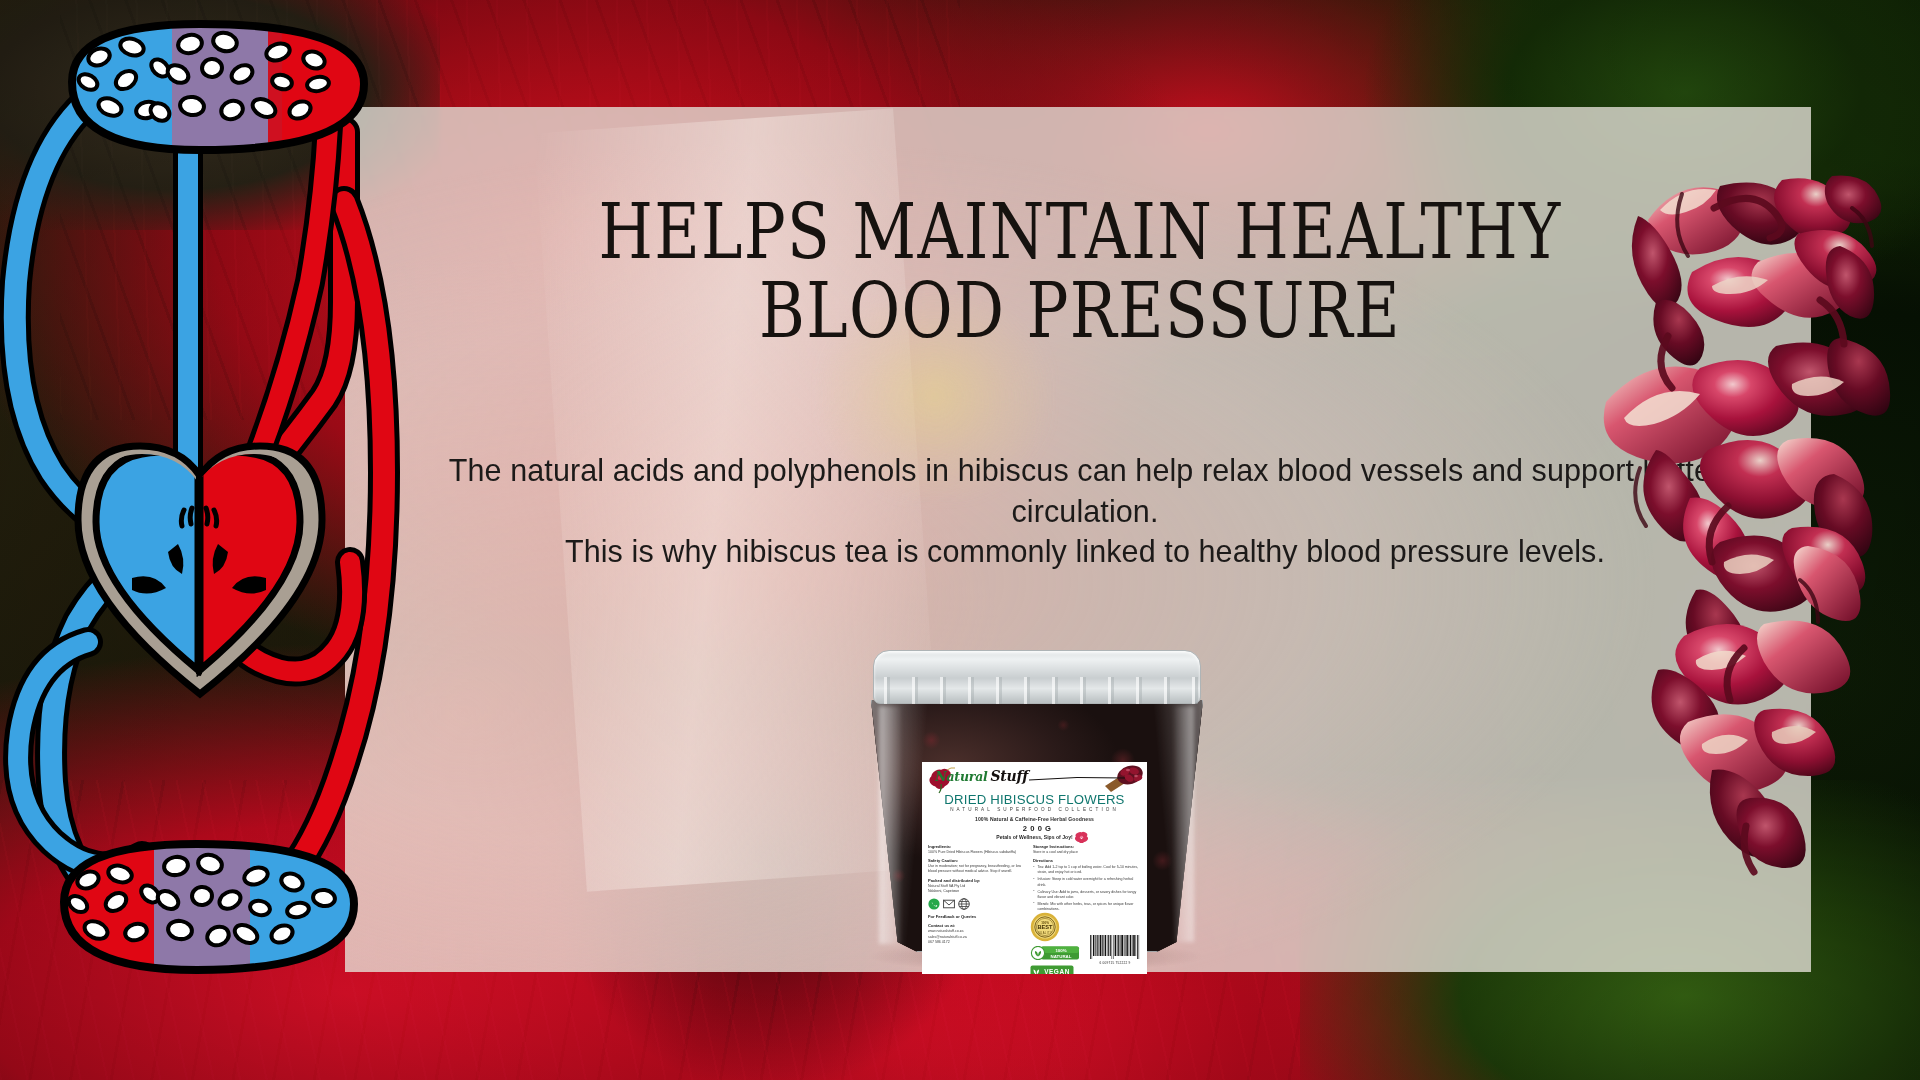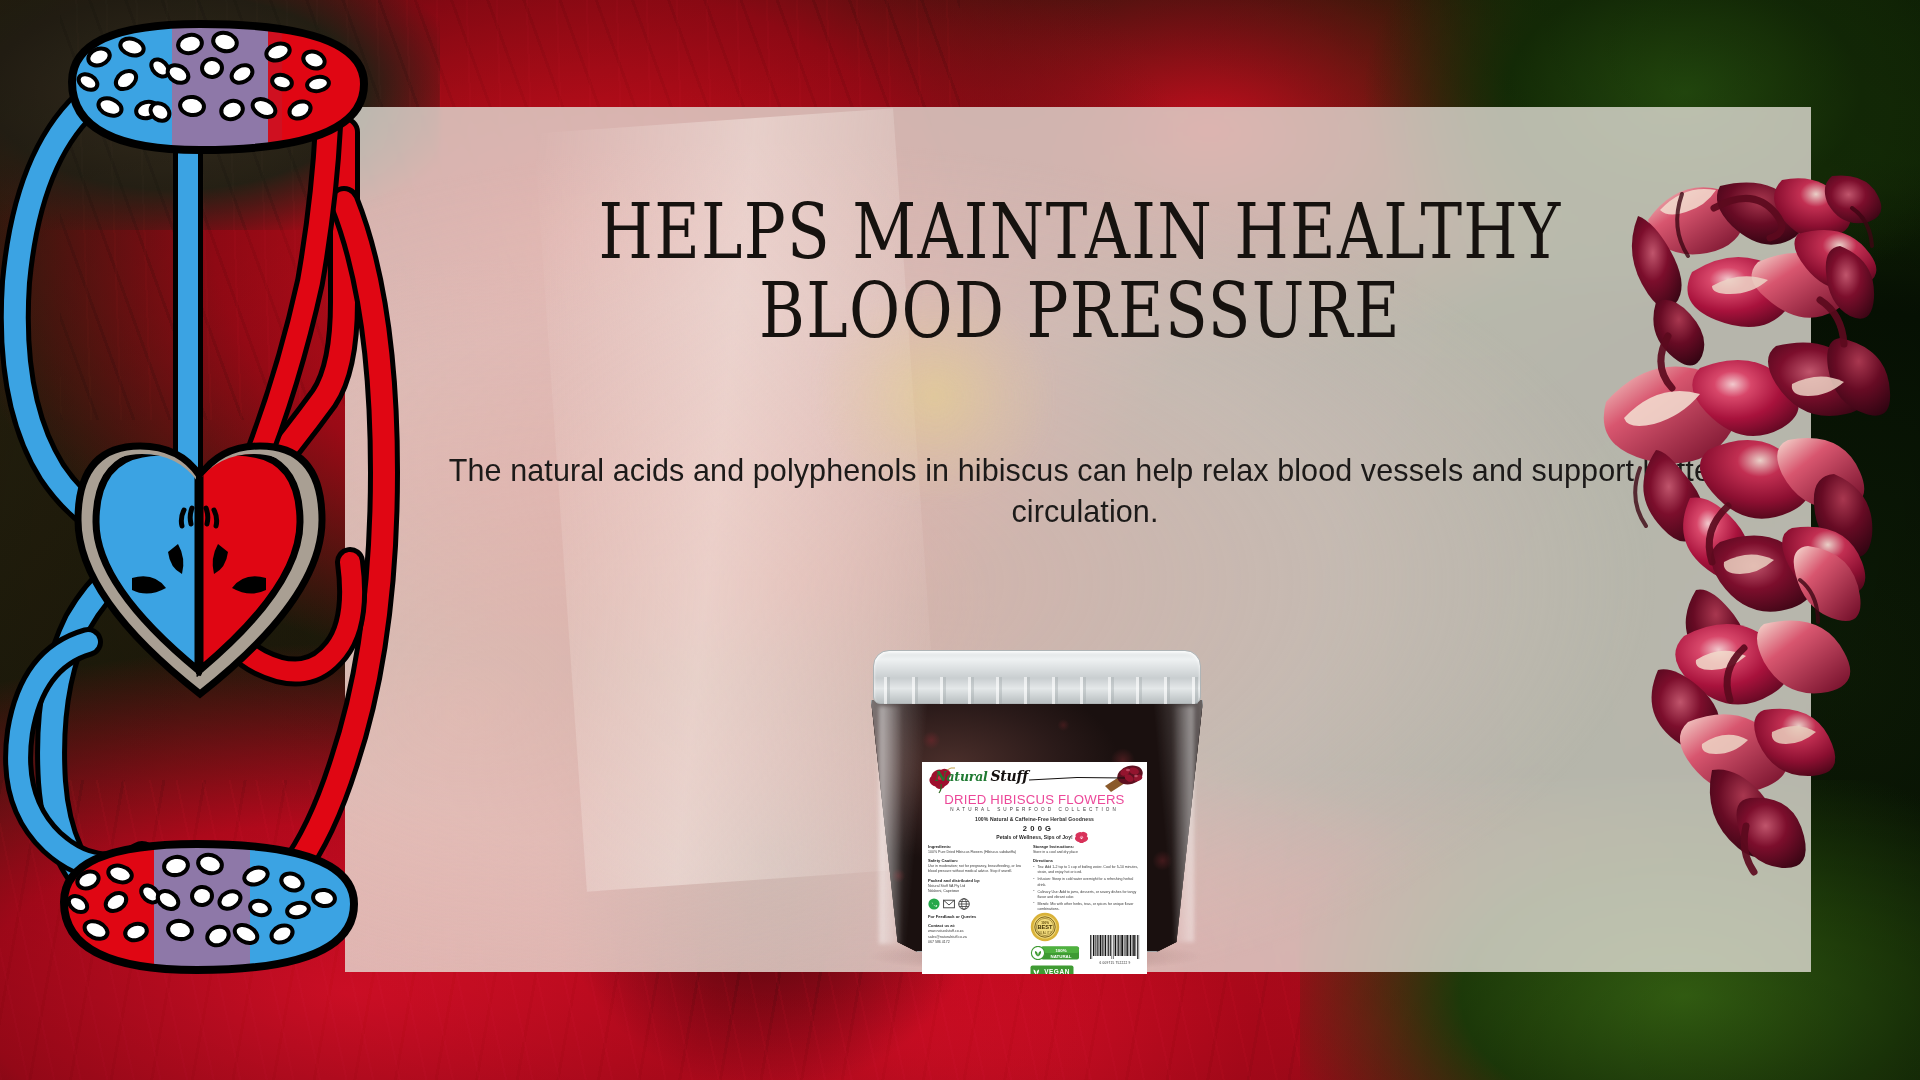--- a/index.html
+++ b/index.html
@@ -194,21 +194,21 @@
   }
   .logo-stuff {
     font-family:"DejaVu Serif", serif; font-style:italic; font-weight:700;
     font-size:14px; color:#14100f; letter-spacing:-.3px; margin-left:2px;
   }
   .logo-swoosh {
     width:96px; height:4px; margin:1px auto 0;
   }
   .lbl-title {
     position:absolute; left:0; right:0; top:29px; text-align:center;
-    font-size:13.2px; letter-spacing:.2px; color:#ec4899; font-weight:400;
+    font-size:13.2px; letter-spacing:.2px; color:#0f766e; font-weight:400;
     font-family:"Liberation Sans", sans-serif;
   }
   .lbl-sub {
     position:absolute; left:0; right:0; top:45px; text-align:center;
     font-size:4.6px; letter-spacing:3.1px; color:#3d3d3d;
   }
   .lbl-claim {
     position:absolute; left:0; right:0; top:54px; text-align:center;
     font-size:5.1px; font-weight:700; color:#2a2a2a; letter-spacing:.1px;
   }
@@ -274,20 +274,21 @@
 <div id="panel-lightbeam"></div>
 <div id="panel-yellowspot"></div>
 
 <div id="headline">
   <span class="hl-line">Helps Maintain Healthy</span>
   <span class="hl-line">Blood Pressure</span>
 </div>
 
 <div id="body-copy">
   <p>The natural acids and polyphenols in hibiscus can help relax blood vessels and support better circulation.</p>
+  <p>This is why hibiscus tea is commonly linked to healthy blood pressure levels.</p>
 </div>
 
 <div id="diagram">
 <svg viewBox="0 0 440 1020" xmlns="http://www.w3.org/2000/svg">
   <defs>
 
     <clipPath id="capTop">
       <path d="M80 80 Q80 22 208 22 Q372 22 372 82 Q372 148 208 148 Q80 148 80 80 Z"></path>
     </clipPath>
     <clipPath id="capBot">

